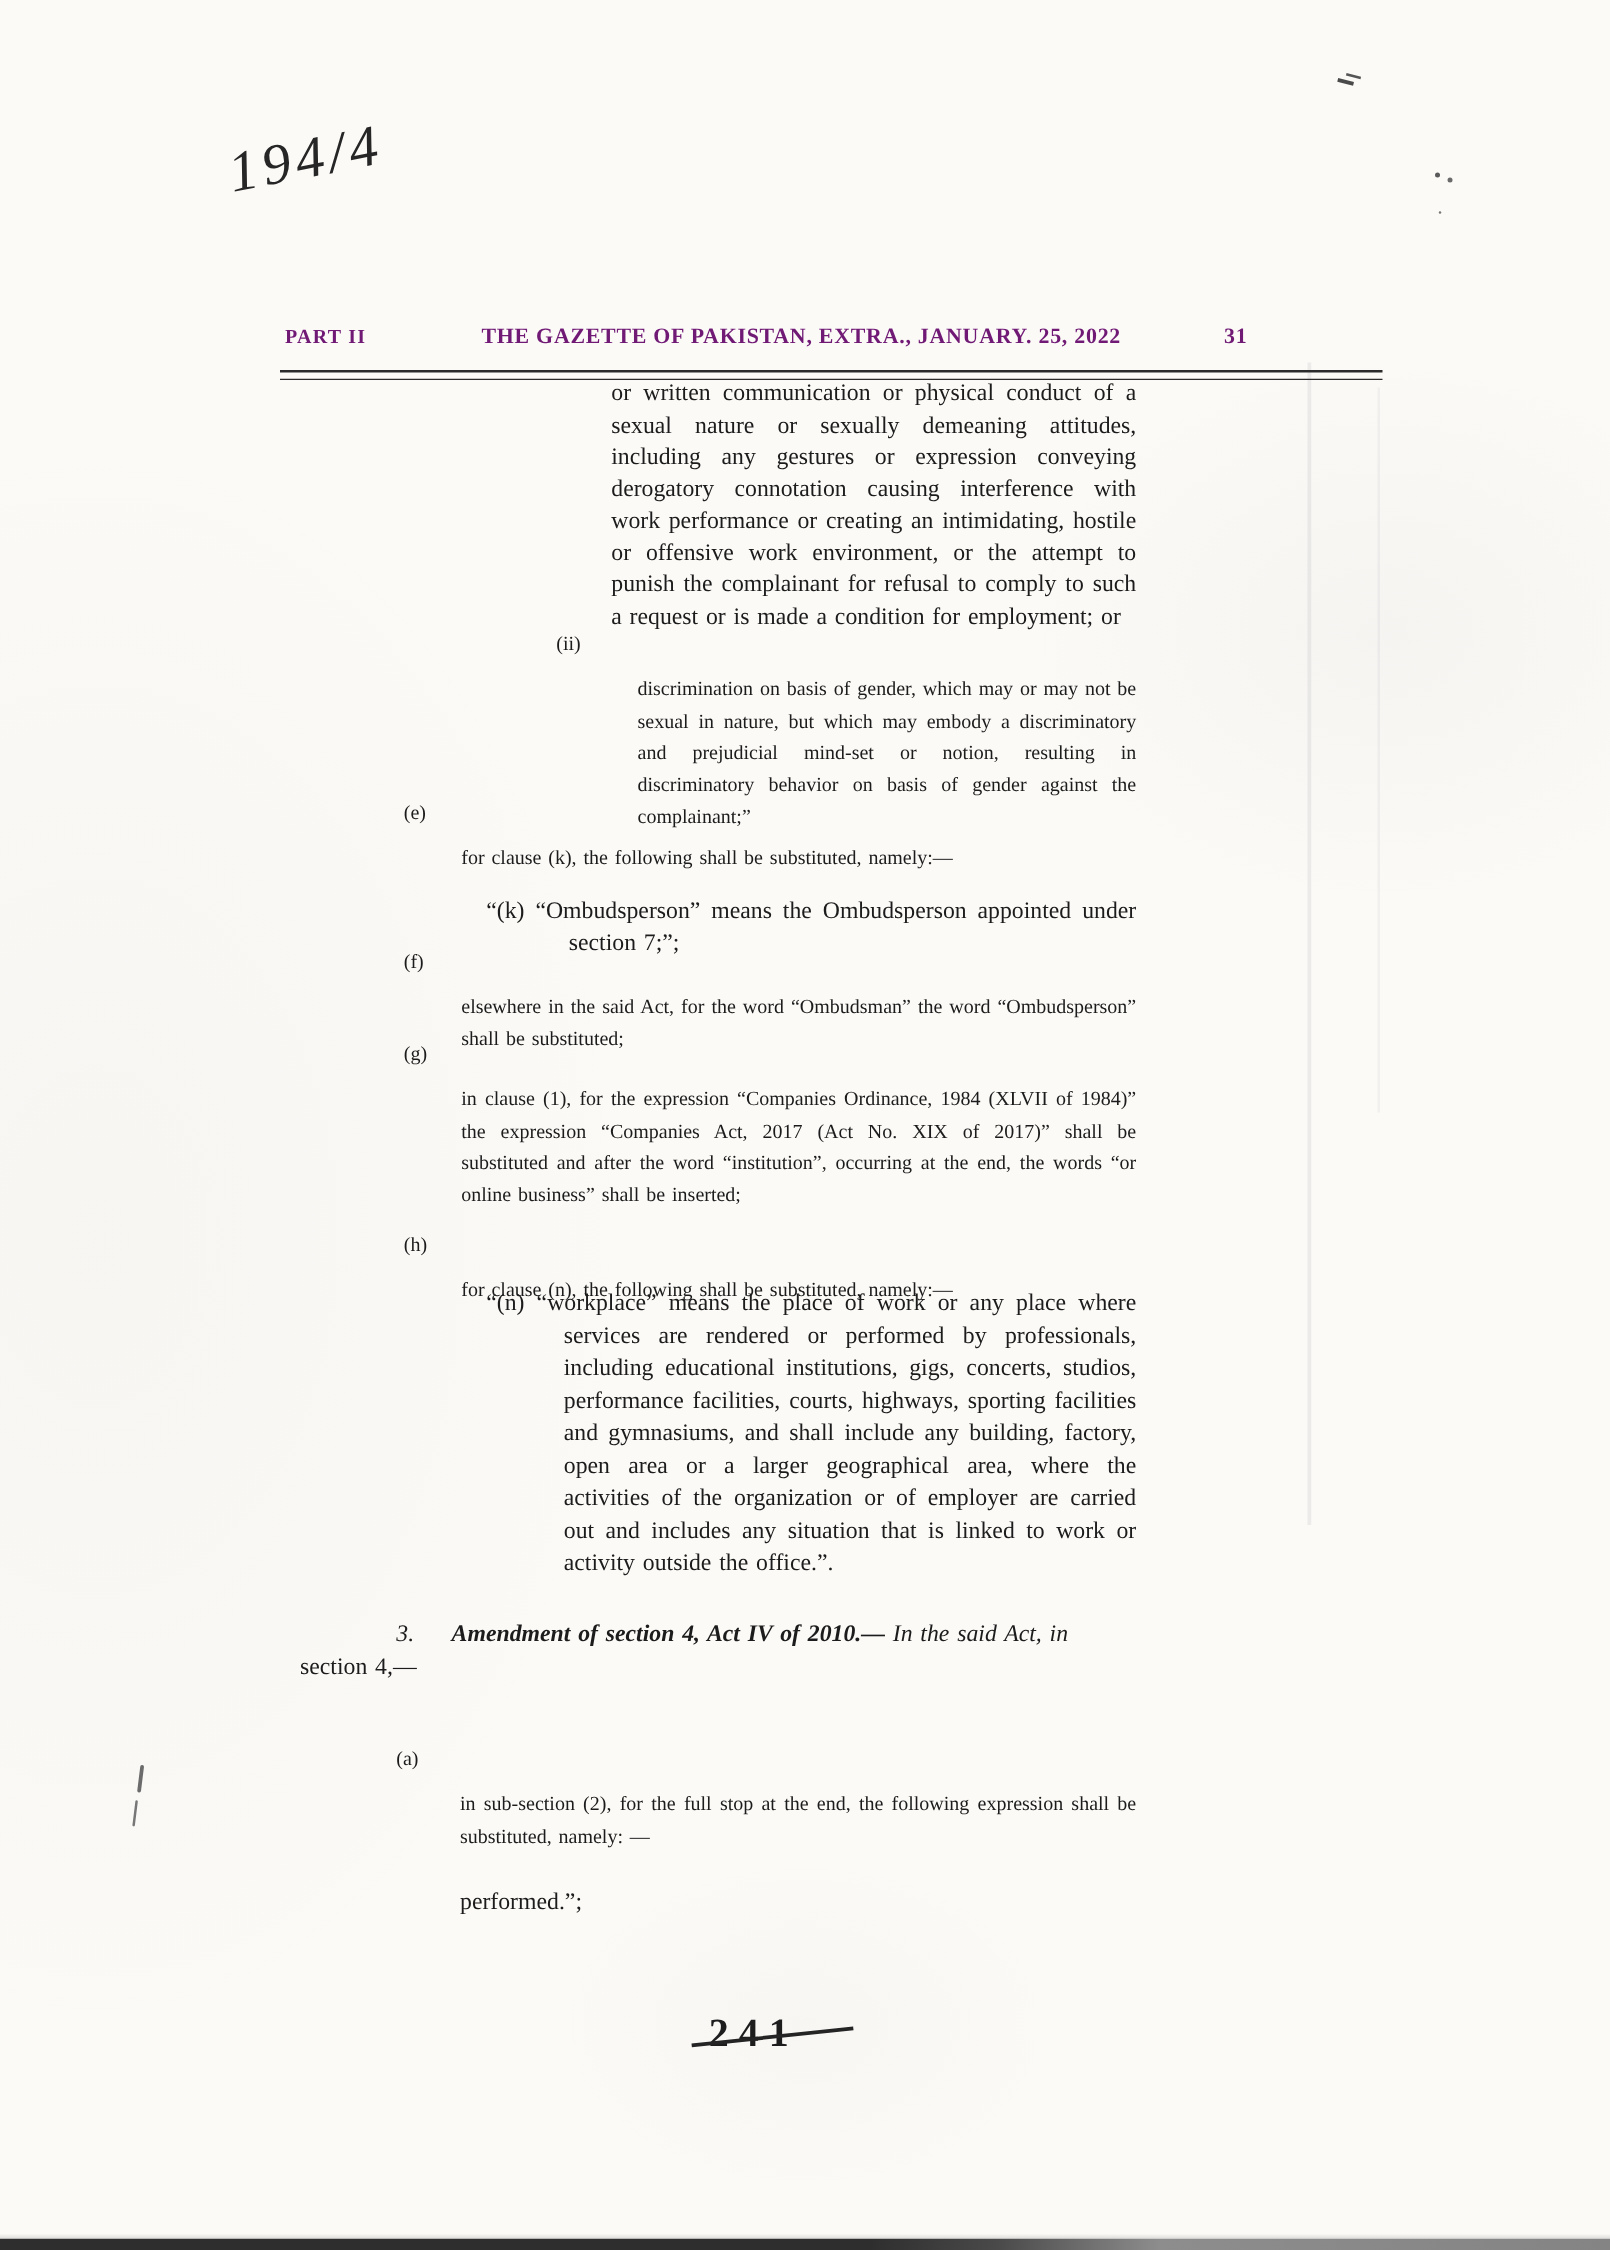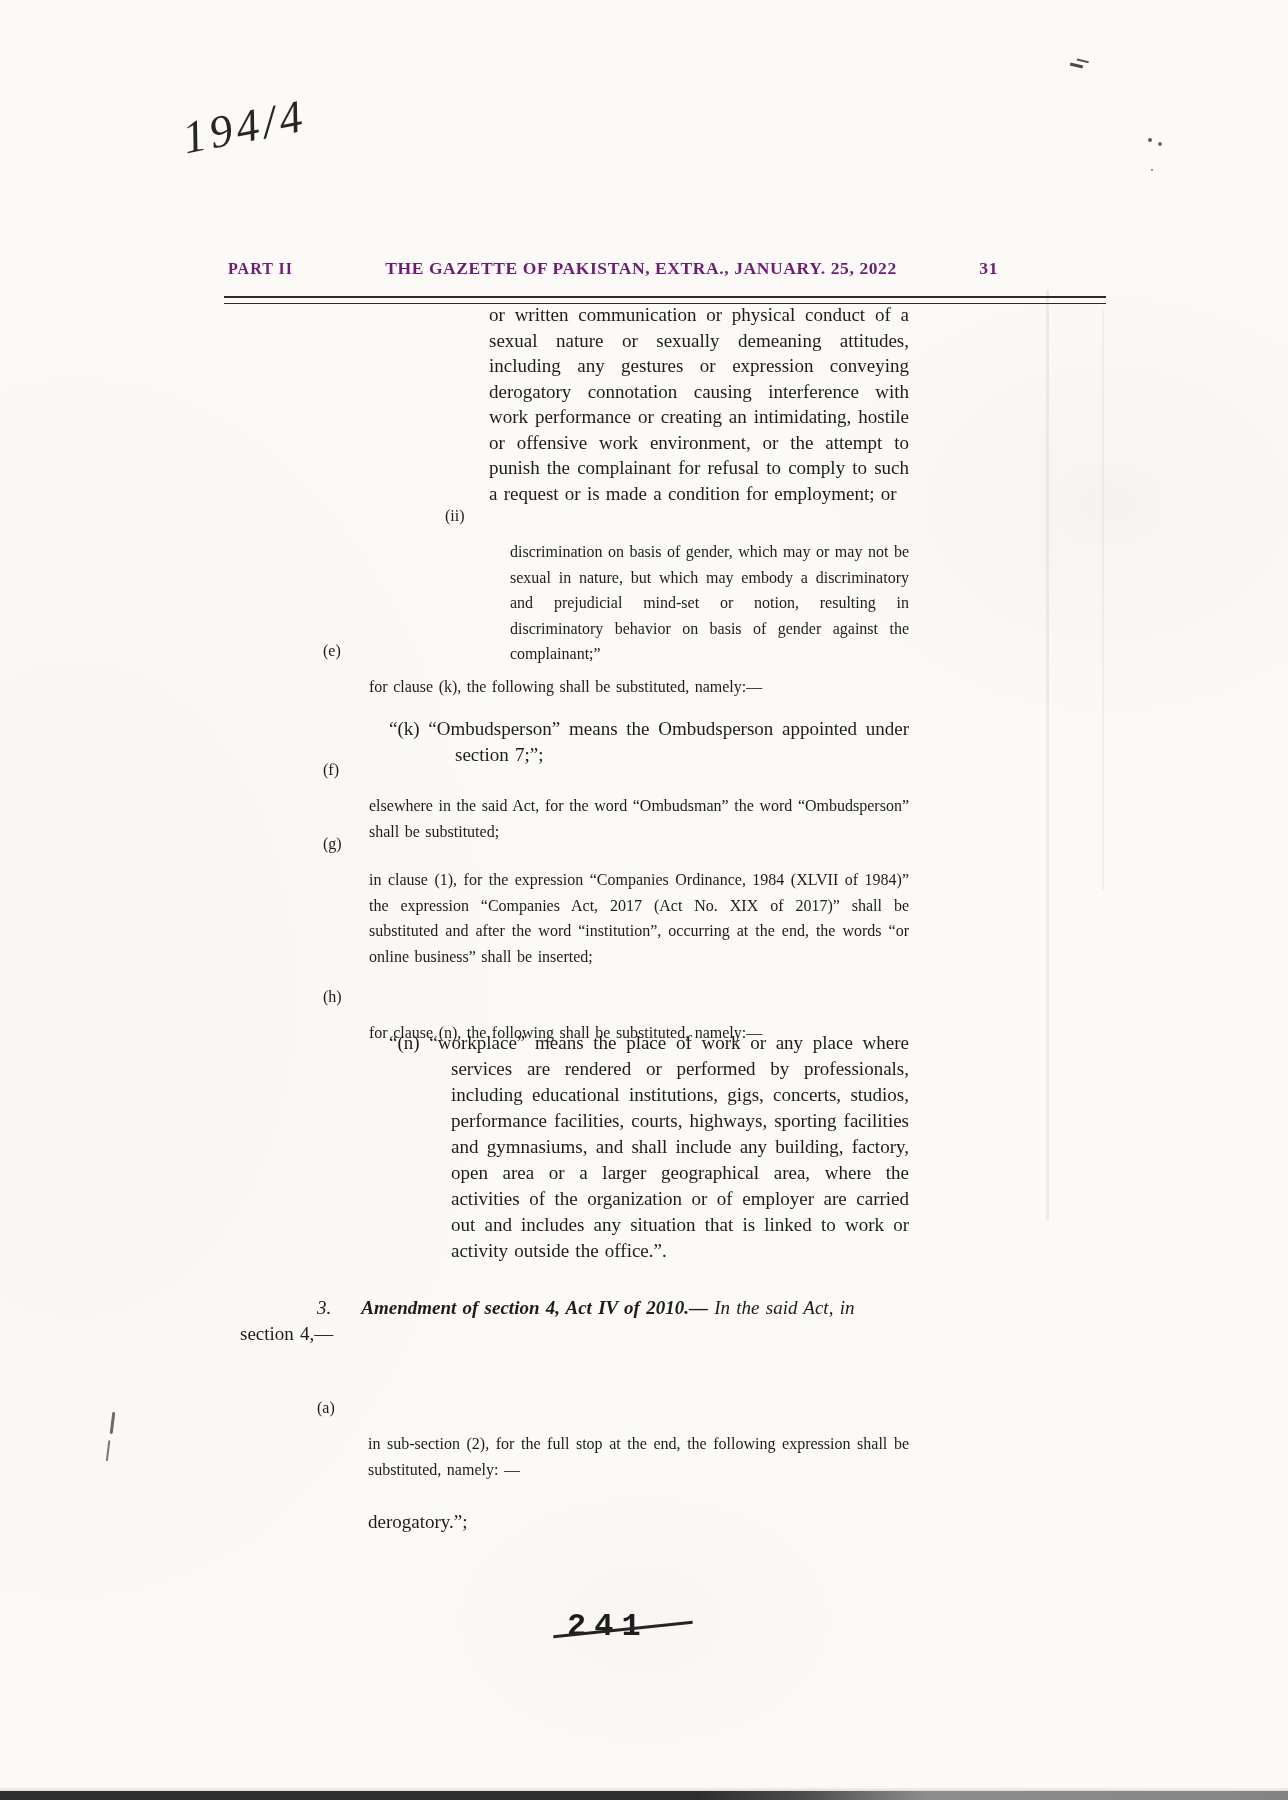--- a/index.html
+++ b/index.html
@@ -63,21 +63,21 @@
   .section3 b{font-weight:700;}
 
   .item-a{left:317px;top:1395px;width:592px;}
   .item-a .lbl{width:51px;}
   .quote-a{left:368px;top:1483px;width:541px;word-spacing:10px;}
   .quote-a .tail{word-spacing:2px;}
 
   
   .struck{
     position:absolute;left:567px;top:1608px;
-    font-size:32px;letter-spacing:8px;color:#1d1d1d;font-weight:600;font-family:Liberation Mono, monospace;
+    font-size:32px;letter-spacing:8px;color:#1d1d1d;font-weight:600;
   }
   .struck::after{
     content:"";position:absolute;left:-14px;right:-44px;top:54%;height:3px;
     background:#242424;transform:rotate(-6deg);
   }
 
   
   .vstreak1{position:absolute;left:1046px;top:290px;width:3px;height:930px;background:rgba(110,110,115,0.10);}
   .vstreak2{position:absolute;left:1102px;top:310px;width:2px;height:580px;background:rgba(130,130,135,0.08);}
   .speckA{position:absolute;left:1070px;top:64px;width:13px;height:3px;background:#4a4a4a;transform:rotate(14deg);
@@ -152,21 +152,21 @@
     <div class="line2">section 4,—</div>
   </div>
 
   <div class="row item-a">
     <span class="lbl">(a)</span>
     <span class="txt">in sub-section (2), for the full stop at the end, the following expression shall be substituted, namely: —</span>
   </div>
 
   <div class="blk quote-a">
     <br>
-    <span class="tail">derogatory.”;</span>
+    <span class="tail">performed.”;</span>
   </div>
 
   <div class="struck">241</div>
 
   <div class="bottom-shadow"></div>
   <div class="bottom-bar"></div>
 
 </div>
 
 </body></html>

